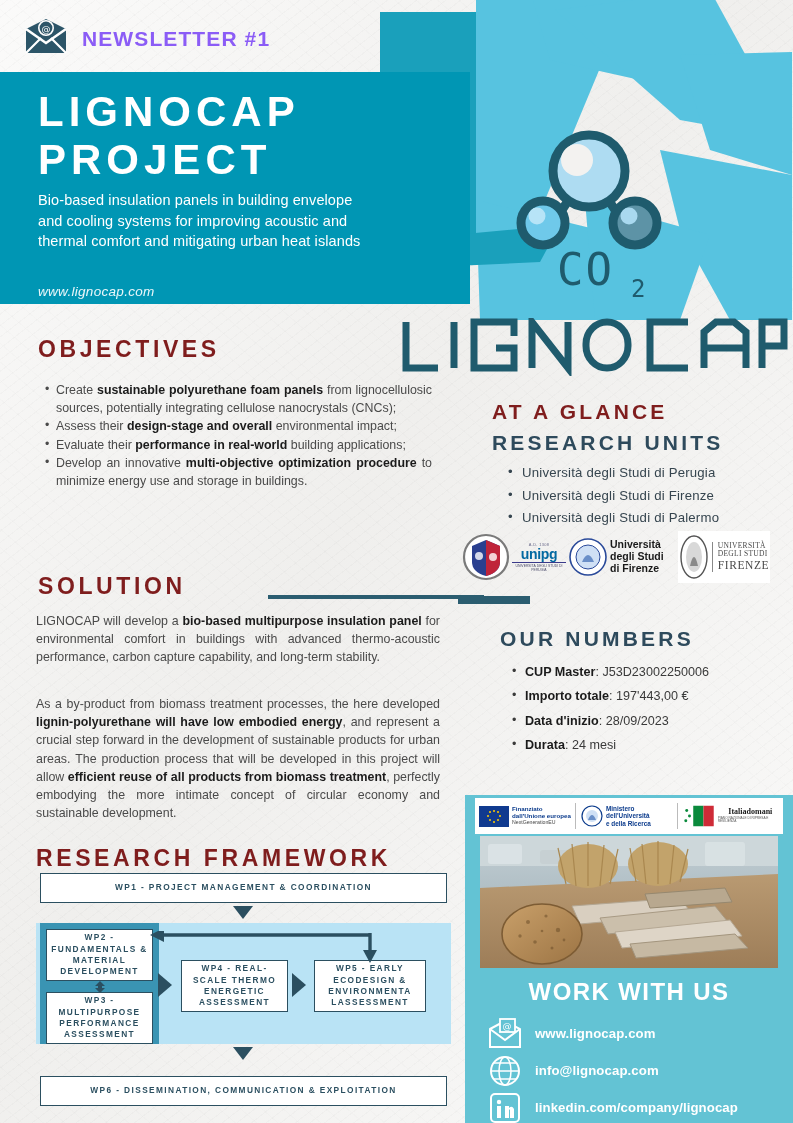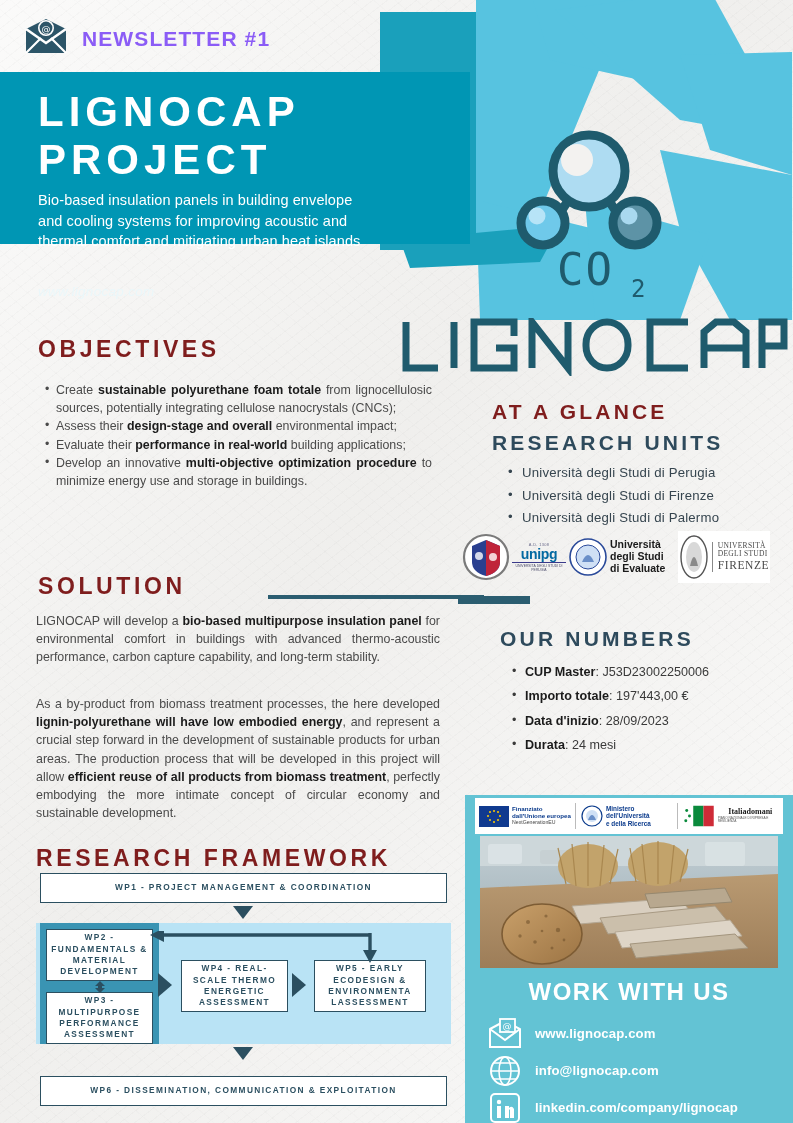--- a/index.html
+++ b/index.html
@@ -22,21 +22,21 @@
 
   
   .topbar{position:absolute;left:0;top:0;width:793px;height:72px;z-index:6;}
   .env-icon{position:absolute;left:24px;top:19px;width:44px;height:35px;}
   .nl-title{
     position:absolute;left:82px;top:27px;
     font-size:21px;font-weight:bold;letter-spacing:1.1px;color:#8b5cf6;
   }
 
   
-  .hdr{position:absolute;left:0;top:72px;width:470px;height:172px;background:#0096b4;z-index:5;}
+  .hdr{position:absolute;left:0;top:72px;width:470px;height:232px;background:#0096b4;z-index:5;}
   .hdr-title{
     position:absolute;left:38px;top:16px;width:400px;
     color:#fff;font-size:42px;font-weight:bold;line-height:1.15;letter-spacing:5px;
   }
   .hdr-sub{
     position:absolute;left:38px;top:118px;width:340px;
     color:#fff;font-size:14.5px;line-height:1.42;letter-spacing:.1px;
   }
   .hdr-url{
     position:absolute;left:38px;top:212px;
@@ -188,21 +188,21 @@
 
         <path d="M364 50 L364 4 L386 4 L386 28 L364 28"></path>
       </g>
     </svg>
   </div>
 
   <div class="sec-h" style="left:38px;top:336px;">OBJECTIVES</div>
 
   <div class="body-txt" style="left:44px;top:381px;width:388px;">
     <ul class="bul">
-      <li><span>Create </span><b>sustainable polyurethane foam totale</b><span> from lignocellulosic sources, potentially integrating cellulose nanocrystals (CNCs);</span></li>
+      <li><span>Create </span><b>sustainable polyurethane foam panels</b><span> from lignocellulosic sources, potentially integrating cellulose nanocrystals (CNCs);</span></li>
       <li><span>Assess their </span><b>design-stage and overall</b><span> environmental impact;</span></li>
       <li><span>Evaluate their </span><b>performance in real-world</b><span> building applications;</span></li>
       <li><span>Develop an innovative </span><b>multi-objective optimization procedure</b><span> to minimize energy use and storage in buildings.</span></li>
     </ul>
   </div>
 
   <div class="sec-h" style="left:38px;top:573px;">SOLUTION</div>
   <div class="rule" style="left:268px;top:595px;width:216px;"></div>
 
   <div class="body-txt" style="left:36px;top:612px;width:404px;">
@@ -274,21 +274,21 @@
     </div>
 
     <svg width="40" height="46" viewBox="0 0 40 46">
       <circle cx="20" cy="23" r="18" fill="#ffffff" stroke="#2a4a9a" stroke-width="1.6"></circle>
       <circle cx="20" cy="23" r="12" fill="#cfe0f5" stroke="#2a4a9a" stroke-width="1"></circle>
       <path d="M14 28 Q20 14 26 28" fill="#6a8fc8"></path>
     </svg>
     <div style="width:66px;color:#1a1a1a;line-height:1.14;">
       <div style="font-size:10.5px;font-weight:bold;">Università</div>
       <div style="font-size:10.5px;font-weight:bold;">degli Studi</div>
-      <div style="font-size:10.5px;font-weight:bold;">di Evaluate</div>
+      <div style="font-size:10.5px;font-weight:bold;">di Firenze</div>
     </div>
 
     <div class="logobox" style="width:92px;height:52px;gap:3px;">
       <svg width="30" height="46" viewBox="0 0 30 46">
         <ellipse cx="15" cy="23" rx="13" ry="21" fill="#ffffff" stroke="#555" stroke-width="1.4"></ellipse>
         <ellipse cx="15" cy="23" rx="8" ry="15" fill="#d8d8d8"></ellipse>
         <path d="M11 32 Q15 14 19 32" fill="#8a8a8a"></path>
       </svg>
       <div style="border-left:1px solid #888;padding-left:5px;color:#4a4a4a;font-family:'Liberation Serif',serif;line-height:1.15;">
         <div style="font-size:7.5px;letter-spacing:.3px;">UNIVERSITÀ</div>

